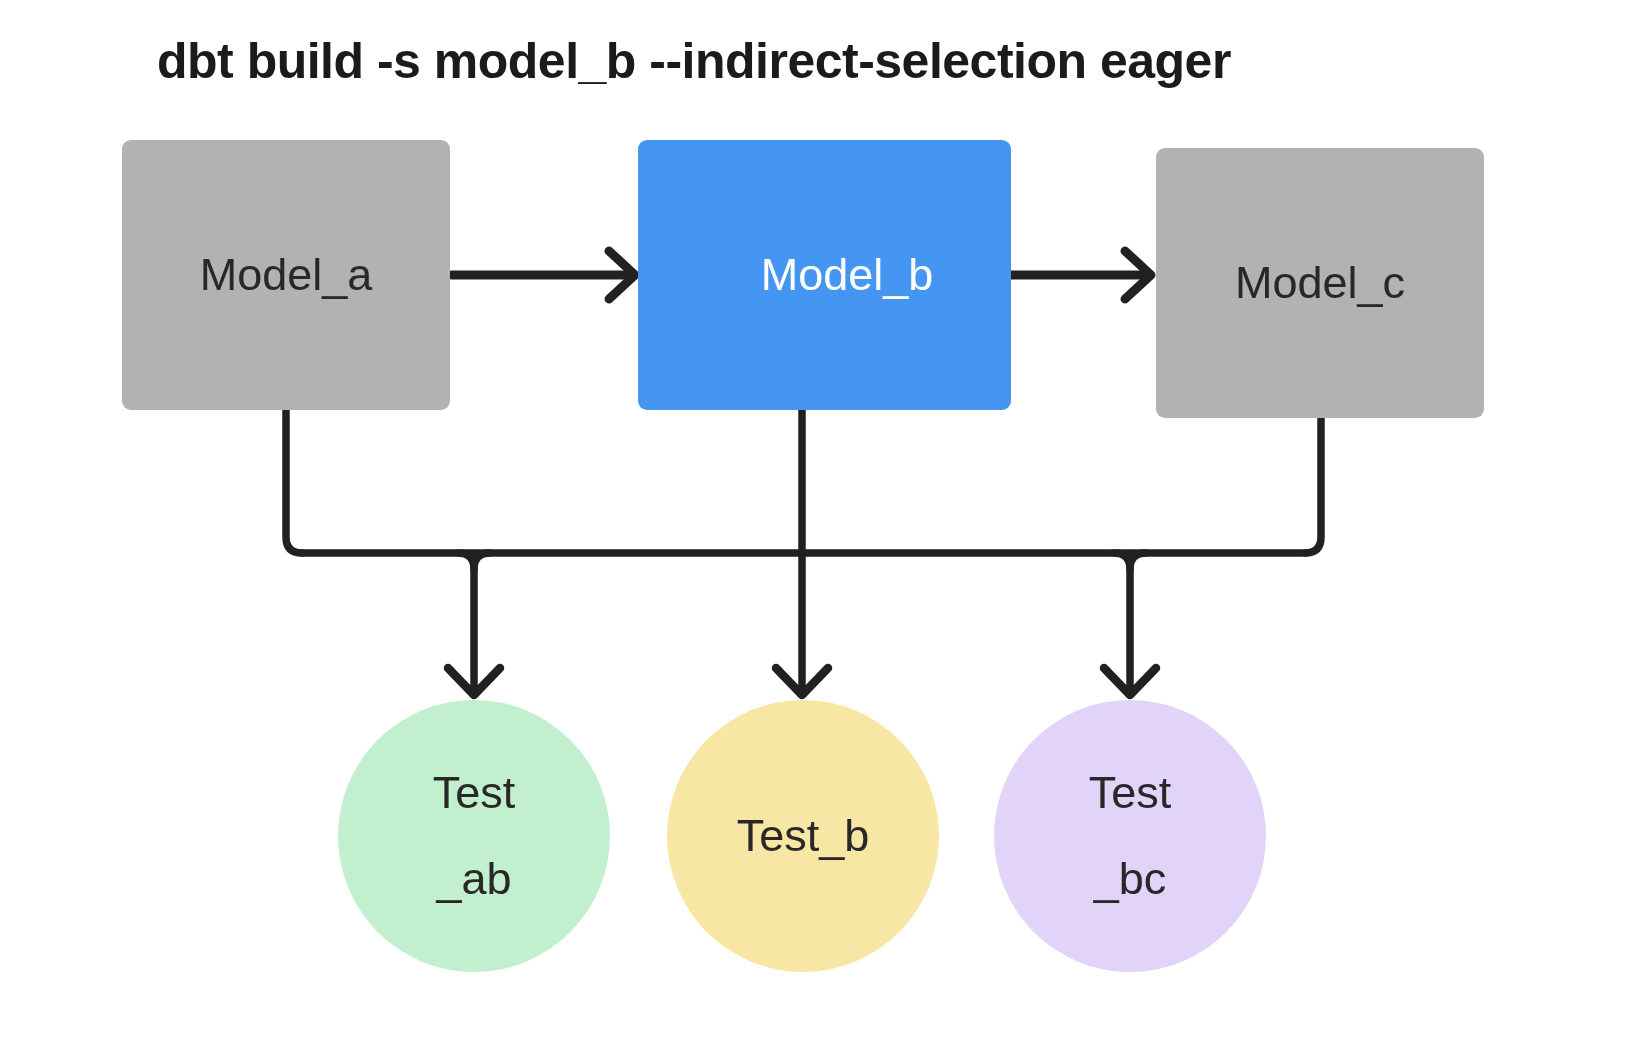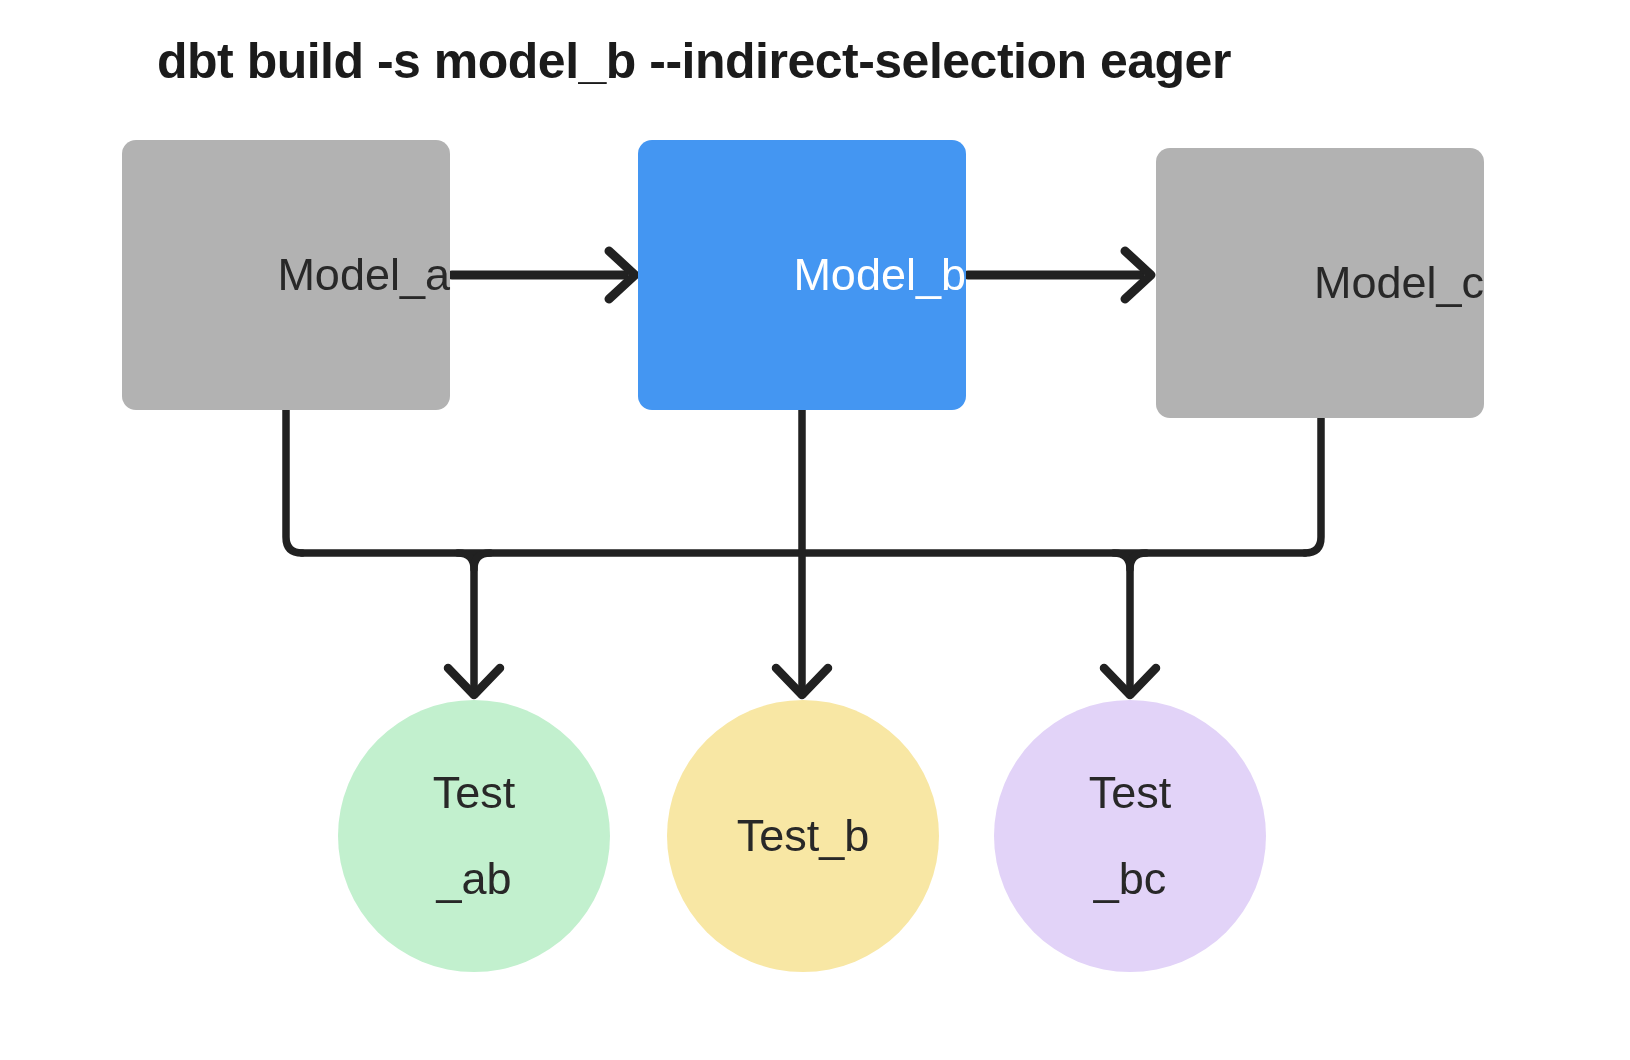--- a/index.html
+++ b/index.html
@@ -48,27 +48,27 @@
     display:flex;
     flex-direction:column;
     align-items:center;
     justify-content:center;
     text-align:center;
     font-size:45px;
     color:var(--dark-text);
   }
   .box{
     width:328px;height:270px;
-    border-radius:14px;
+    border-radius:9px;
     background:var(--gray-node);
-    align-items:flex-end;
   }
   .box.highlight{
     background:var(--blue-node);
     color:#ffffff;
+    padding-left:45px;
   }
   .circle{
     width:272px;height:272px;
     border-radius:50%;
     line-height:86px;
   }
   .circle.green{background:var(--green-node);}
   .circle.yellow{background:var(--yellow-node);text-align:center;}
   .circle.purple{background:var(--purple-node);}
 </style>

